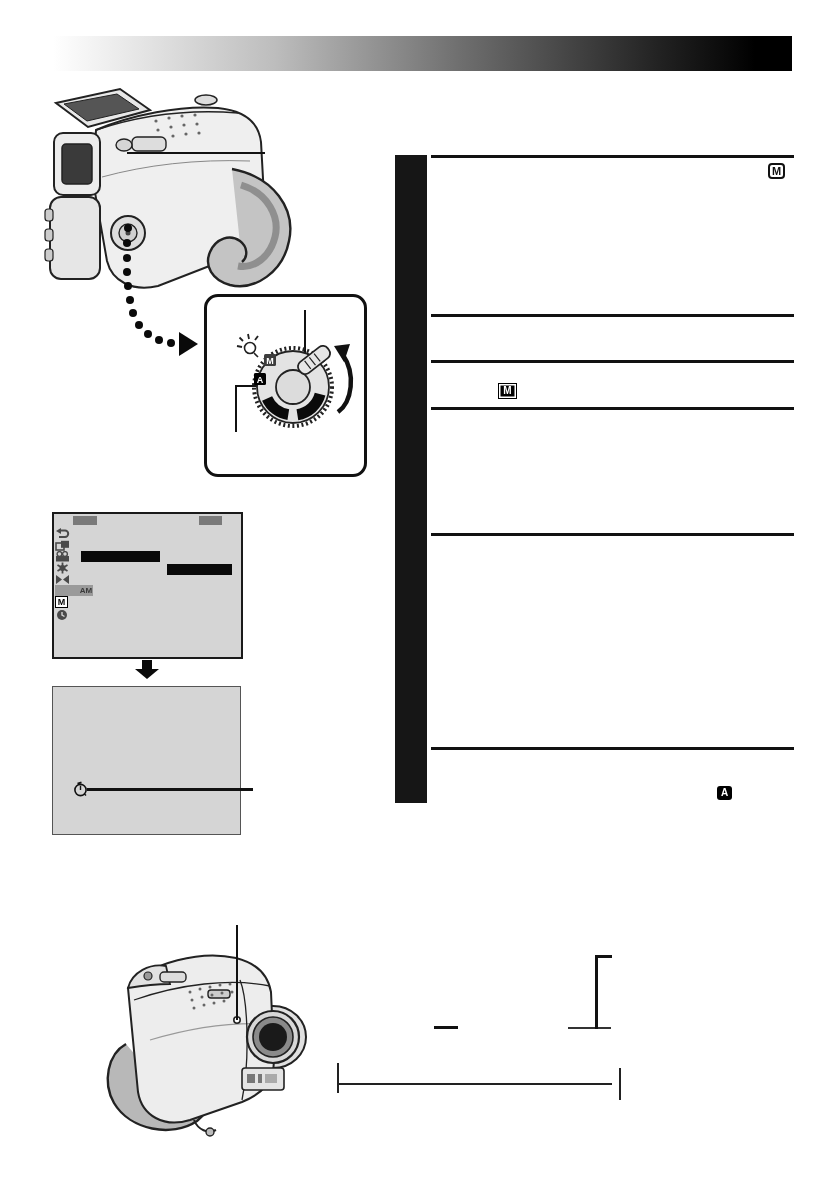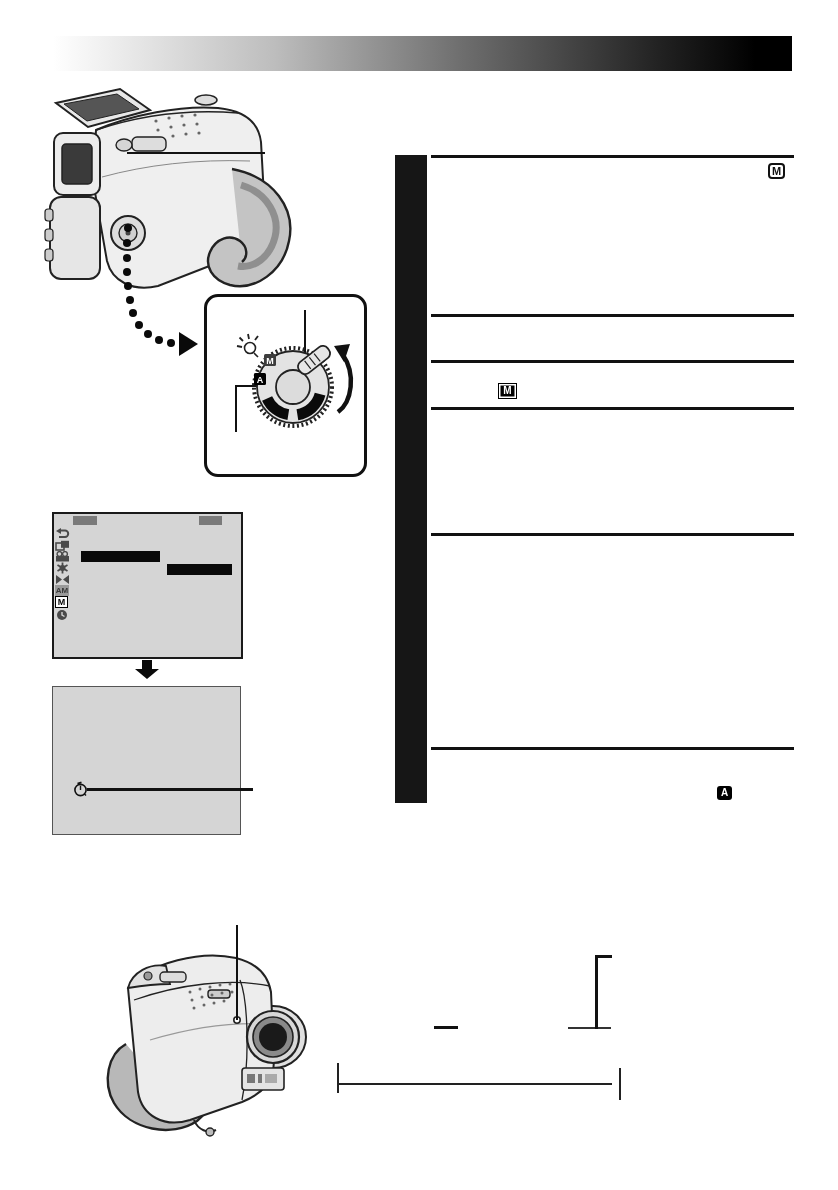--- a/index.html
+++ b/index.html
@@ -152,21 +152,21 @@
         <line x1="7.5" y1="0.5" x2="7.5" y2="11.5"></line>
           <line x1="2.5" y1="3" x2="12.5" y2="9"></line>
           <line x1="2.5" y1="9" x2="12.5" y2="3"></line>
       </g>
     </svg>
     <svg class="abs" style="left:1px;top:60px;" width="15" height="11" viewBox="0 0 15 11">
       <polygon points="1,1 7,5.5 1,10" fill="#4a4a4a"></polygon>
       <polygon points="14,1 8,5.5 14,10" fill="#4a4a4a"></polygon>
     </svg>
     <div class="abs" style="left:1px;top:71px;width:14px;height:11px;background:#9a9a9a;color:#3a3a3a;
-                font-size:8px;font-weight:bold;display:flex;align-items:center;justify-content:center;letter-spacing:0;">
+                font-size:8px;font-weight:bold;display:flex;align-items:center;justify-content:center;letter-spacing:0;padding-left:24px;">
       <span>AM</span>
     </div>
     <div class="abs" style="left:1px;top:82px;width:13px;height:12px;background:#fff;border:1.6px solid #000;color:#000;
                 font-size:9px;font-weight:bold;display:flex;align-items:center;justify-content:center;box-sizing:border-box;">
       <span>M</span>
     </div>
     <svg class="abs" style="left:1px;top:95px;" width="15" height="12" viewBox="0 0 15 12">
       <circle cx="7" cy="6" r="5" fill="#4a4a4a"></circle>
       <polyline points="7,3 7,6 9.5,7.5" fill="none" stroke="#d5d5d5" stroke-width="1.4"></polyline>
     </svg>

